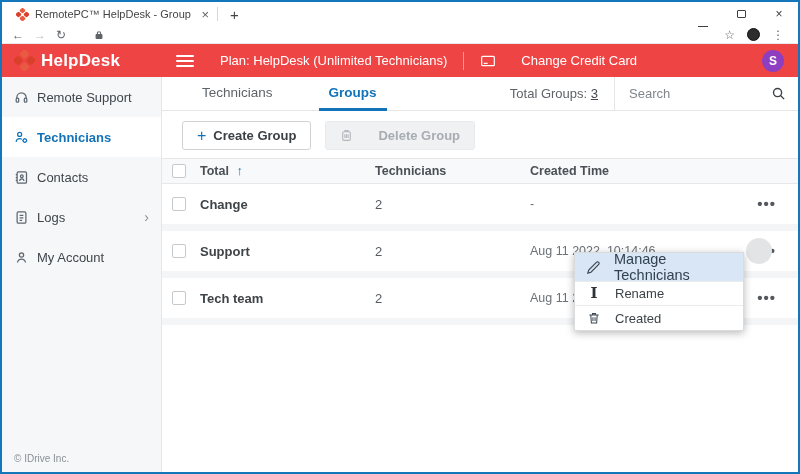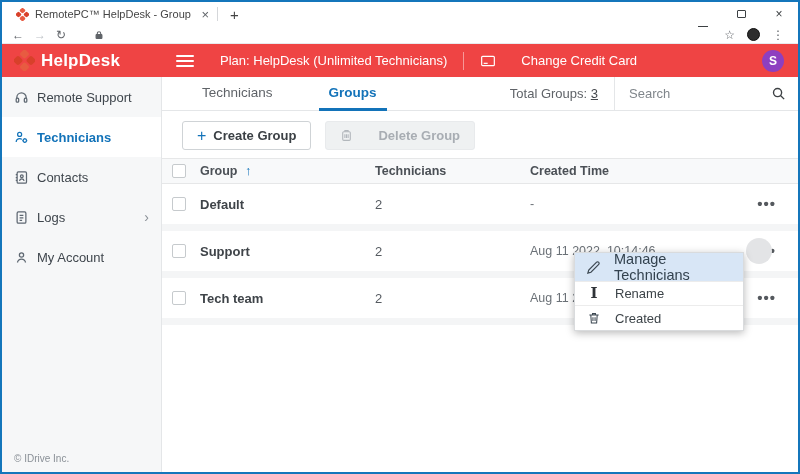--- a/index.html
+++ b/index.html
@@ -266,31 +266,31 @@
                 <path d="M9 9.5v7M12 9.5v7M15 9.5v7M9 5V3h6v2"></path>
             </svg>
           </span>
           <span>Delete Group</span>
         </button>
       </div>
 
       <div class="trow thead">
         <span class="checkbox"></span>
         <span>
-          <span>Group</span>
+          <span>Total</span>
           <span class="sort-arrow">↑</span>
         </span>
         <span>Technicians</span>
         <span>Created Time</span>
         <span></span>
       </div>
 
       <div class="trow drow">
         <span class="checkbox"></span>
-        <span class="gname">Default</span>
+        <span class="gname">Change</span>
         <span>2</span>
         <span class="created">-</span>
         <span class="rowmenu">•••</span>
       </div>
       <div class="spacer"></div>
 
       <div class="trow drow">
         <span class="checkbox"></span>
         <span class="gname">Support</span>
         <span>2</span>

